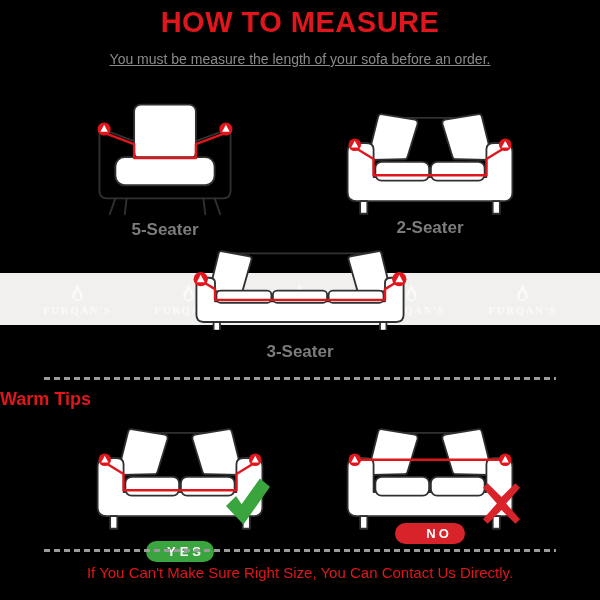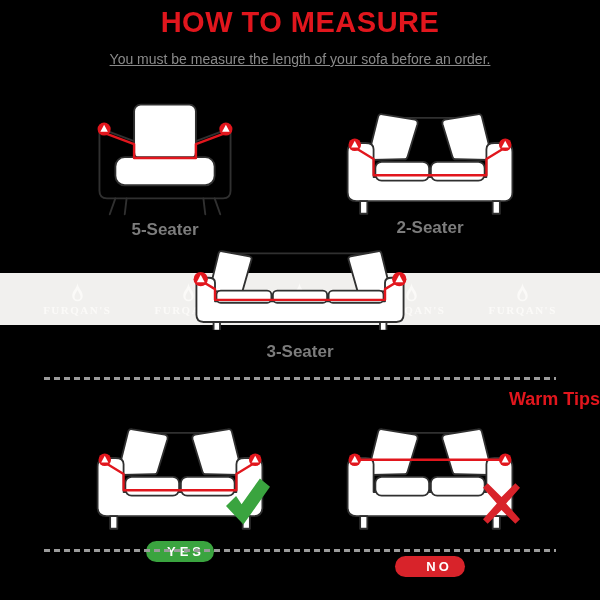--- a/index.html
+++ b/index.html
@@ -38,30 +38,30 @@
   .band{position:absolute;top:273px;left:0;width:600px;height:52px;background:var(--band);z-index:1;
         display:flex;justify-content:space-evenly;align-items:center;}
   .wm-logo{display:flex;flex-direction:column;align-items:center;color:var(--wm);}
   .wm-text{font-family:"Liberation Serif", serif;font-size:11px;font-weight:bold;letter-spacing:1.5px;margin-top:1px;}
 
   .divider{position:absolute;left:44px;width:512px;height:3px;
         background:repeating-linear-gradient(90deg,#9b9b9b 0 6px,transparent 6px 10px);}
   .divider-1{top:377px;}
   .divider-2{top:549px;}
 
-  .warm-title{position:absolute;top:389px;left:0;width:100%;text-align:right;
+  .warm-title{position:absolute;top:389px;left:0;width:100%;text-align:left;
         font-size:18px;font-weight:bold;color:var(--red);}
 
   .check-icon{position:absolute;top:63px;right:40px;width:44px;height:47px;}
   .x-icon{position:absolute;top:68px;right:40px;width:37px;height:41px;}
   .pill{position:absolute;top:108px;left:50%;transform:translateX(-50%);
         height:21px;border-radius:11px;color:#fff;font-size:13px;font-weight:bold;
         display:flex;align-items:center;justify-content:center;}
   .pill-yes{width:68px;background:var(--green);letter-spacing:4px;padding-left:12px;margin-top:18px;}
-  .pill-no{width:70px;background:var(--pill-red);letter-spacing:3px;padding-left:18px;margin-top:33px;}
+  .pill-no{width:70px;background:var(--pill-red);letter-spacing:3px;padding-left:18px;}
 
   .footer-note{position:absolute;top:564px;left:0;width:100%;text-align:center;
         font-size:15px;color:var(--red);}
 </style>
 </head>
 <body>
 
 <div class="page">
 
   <div class="title">HOW TO MEASURE</div>
@@ -221,14 +221,15 @@
         </g>
     </svg>
     <svg class="x-icon" viewBox="0 0 40 44">
       <polygon fill="#d8232a" points="0,5 5,0 20,15 35,0 40,5 25,22 40,39 35,44 20,29 5,44 0,39 15,22"></polygon>
     </svg>
     <div class="pill pill-no">NO</div>
   </figure>
 
   <div class="divider divider-2"></div>
 
+  <div class="footer-note">If You Can't Make Sure Right Size, You Can Contact Us Directly.</div>
 
 </div>
 
 </body></html>

